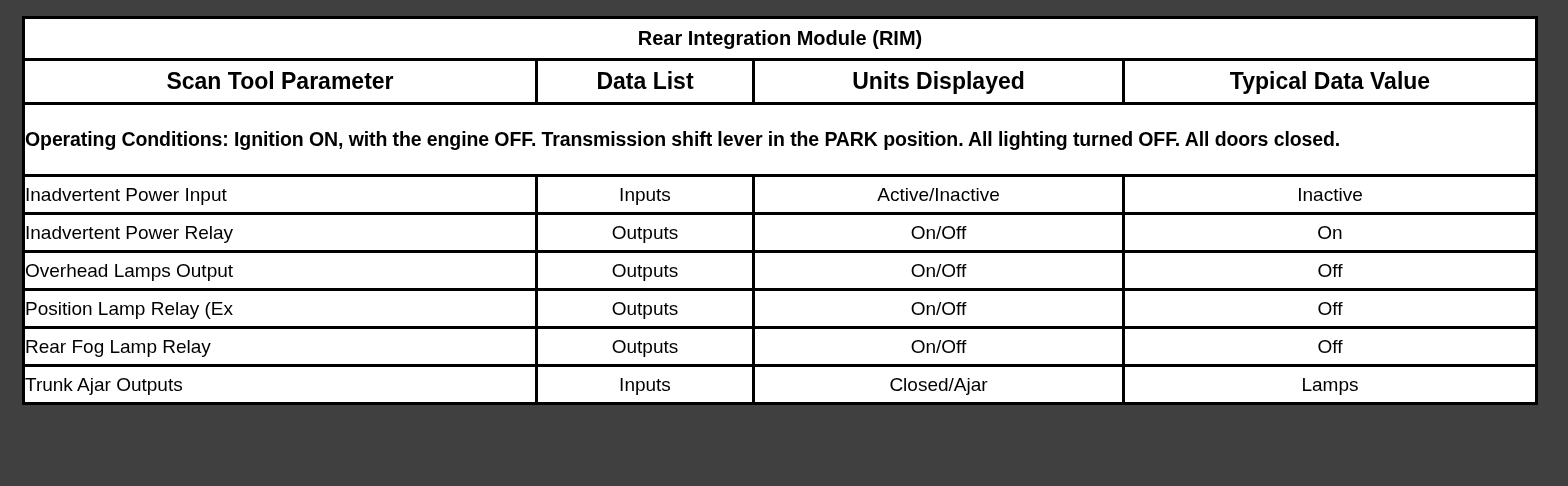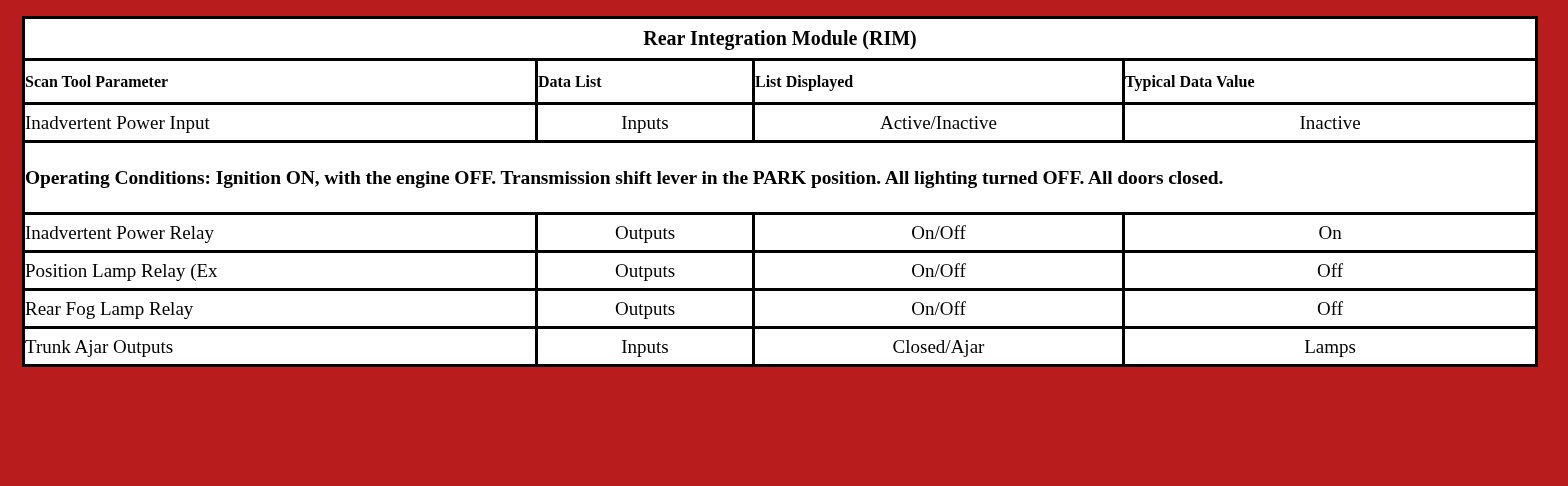--- a/index.html
+++ b/index.html
@@ -11,22 +11,21 @@
     width: 1568px;
     height: 486px;
     font-family: "Liberation Sans", sans-serif;
     color: #000000;
     overflow: hidden;
   }
   #page {
     position: relative;
     width: 1568px;
     height: 486px;
-    background: #b91c1c;
-    font-family: Liberation Serif, serif;
+    background: #404040;
   }
   .spec-table {
     position: absolute;
     left: 22px;
     top: 16px;
     width: 1513px;
     border-collapse: collapse;
     table-layout: fixed;
     background: #ffffff;
   }
@@ -45,22 +44,23 @@
   .title-cell {
     height: 39px;
     text-align: center;
     font-weight: bold;
     font-size: 20px;
     line-height: 39px;
     white-space: nowrap;
   }
   .header-cell {
     height: 41px;
+    text-align: center;
     font-weight: bold;
-    font-size: 16px;
+    font-size: 23px;
     line-height: 41px;
     white-space: nowrap;
   }
   .cond-cell {
     height: 69px;
     text-align: left;
     font-weight: bold;
     font-size: 19.5px;
     line-height: 27px;
     padding: 3px 8px 3px 7px;
@@ -91,38 +91,44 @@
       <col class="c3">
       <col class="c4">
     </colgroup>
     <tbody>
       <tr>
         <td class="title-cell" colspan="4">Rear Integration Module (RIM)</td>
       </tr>
       <tr>
         <td class="header-cell">Scan Tool Parameter</td>
         <td class="header-cell">Data List</td>
-        <td class="header-cell">List Displayed</td>
+        <td class="header-cell">Units Displayed</td>
         <td class="header-cell">Typical Data Value</td>
       </tr>
+      <tr>
+        <td class="cond-cell" colspan="4">Operating Conditions: Ignition ON, with the engine OFF. Transmission shift lever in the PARK position. All lighting turned OFF. All doors closed.</td>
+      </tr>
+
       <tr>
         <td class="row-cell param-cell">Inadvertent Power Input</td>
         <td class="row-cell center-cell">Inputs</td>
         <td class="row-cell center-cell">Active/Inactive</td>
         <td class="row-cell center-cell">Inactive</td>
       </tr>
-
-      <tr>
-        <td class="cond-cell" colspan="4">Operating Conditions: Ignition ON, with the engine OFF. Transmission shift lever in the PARK position. All lighting turned OFF. All doors closed.</td>
-      </tr>
       <tr>
         <td class="row-cell param-cell">Inadvertent Power Relay</td>
         <td class="row-cell center-cell">Outputs</td>
         <td class="row-cell center-cell">On/Off</td>
         <td class="row-cell center-cell">On</td>
+      </tr>
+      <tr>
+        <td class="row-cell param-cell">Overhead Lamps Output</td>
+        <td class="row-cell center-cell">Outputs</td>
+        <td class="row-cell center-cell">On/Off</td>
+        <td class="row-cell center-cell">Off</td>
       </tr>
       <tr>
         <td class="row-cell param-cell">Position Lamp Relay (Ex</td>
         <td class="row-cell center-cell">Outputs</td>
         <td class="row-cell center-cell">On/Off</td>
         <td class="row-cell center-cell">Off</td>
       </tr>
       <tr>
         <td class="row-cell param-cell">Rear Fog Lamp Relay</td>
         <td class="row-cell center-cell">Outputs</td>

